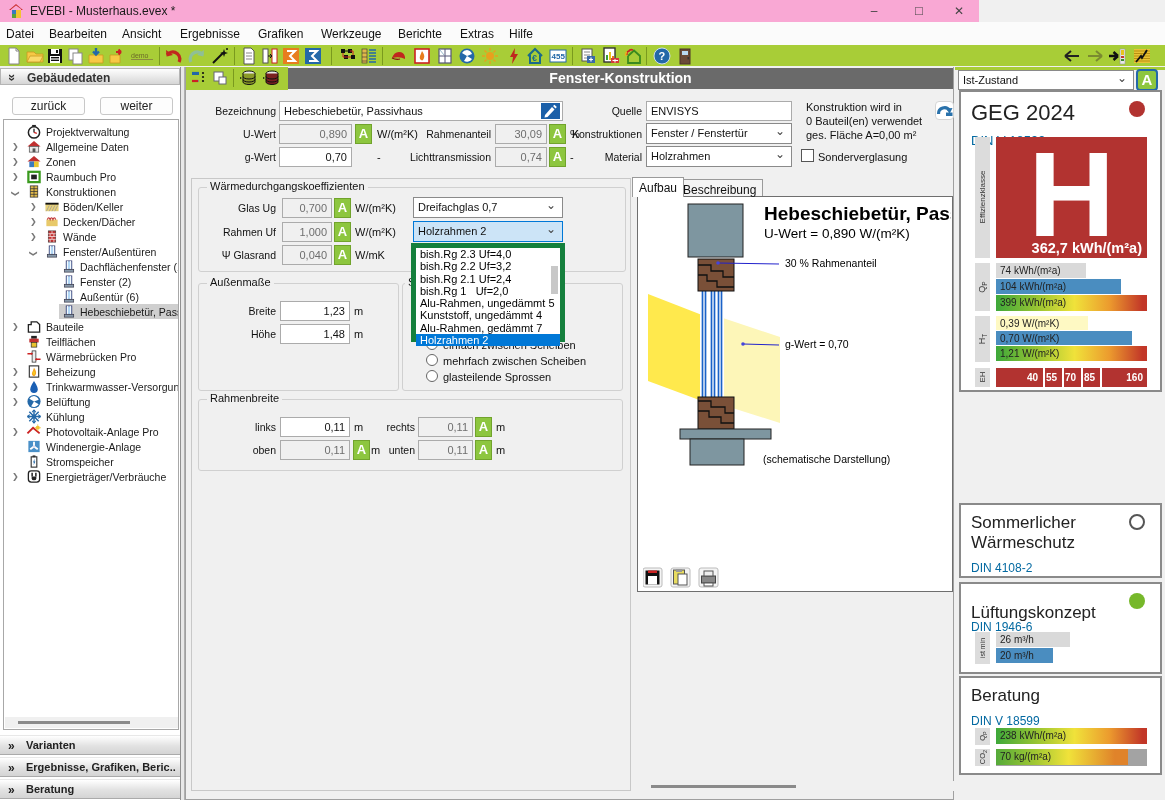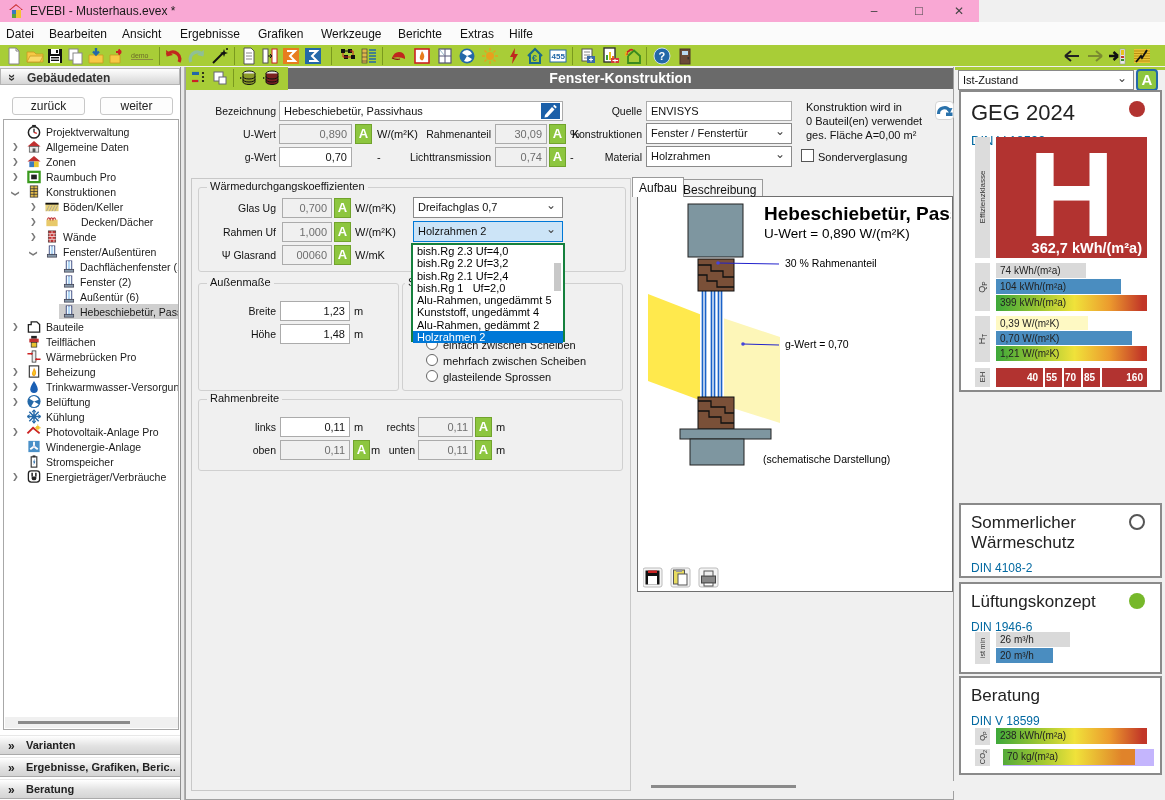--- a/index.html
+++ b/index.html
@@ -34,21 +34,21 @@
 .field.num { text-align:right; }
 .flabel { position:absolute; font-size:10.5px; color:#111; text-align:right; white-space:nowrap; }
 .funit { position:absolute; font-size:11px; color:#111; white-space:nowrap; }
 .abtn { position:absolute; width:17px; height:20px; background:#8dc63f; border:1px solid #71a32c; color:#fff; font-weight:bold; font-size:13px; text-align:center; line-height:18px; }
 .combo { position:absolute; background:#fff; border:1px solid #8a8a8a; font-size:11px; color:#111; padding:0 4px; line-height:19px; height:21px; white-space:nowrap; }
 .combo .cv { position:absolute; right:6px; top:-2px; color:#444; font-size:12px; }
 .fieldset { position:absolute; border:1px solid #d0d0d0; border-radius:3px; }
 .fieldset .leg { position:absolute; top:-8px; left:8px; background:#f0f0f0; padding:0 3px; font-size:11px; color:#111; white-space:nowrap; }
 .radio { position:absolute; width:12px; height:12px; border:1px solid #666; border-radius:50%; background:#fff; }
 .rlabel { position:absolute; font-size:11px; color:#111; white-space:nowrap; }
-#ddlist { position:absolute; background:#fff; border:2px solid #15803d; font-size:11px; color:#000; z-index:50; }
+#ddlist { position:absolute; background:#fff; border:5px solid #15803d; font-size:11px; color:#000; z-index:50; }
 #ddlist .it { height:12.3px; line-height:12.3px; padding-left:4px; white-space:nowrap; overflow:hidden; }
 #ddlist .it.sel { background:#0078d7; color:#fff; }
 .tab { position:absolute; font-size:12px; color:#111; background:#f4f4f4; border:1px solid #9a9a9a; border-bottom:none; padding:3px 6px 3px; z-index:2; }
 .tab.active { background:#fff; z-index:3; }
 #drawpanel { position:absolute; background:#fff; border:1px solid #6e6e6e; }
 #right { position:absolute; left:955px; top:67px; width:210px; height:733px; background:#f0f0f0; }
 .rpanel { position:absolute; left:4px; width:203px; background:#fff; border:2px solid #8a8a8a; }
 .rtitle { font-size:17px; color:#222; }
 .rsub { font-size:12px; color:#0369a1;margin-top:8px; }
 .dot { position:absolute; border-radius:50%; }
@@ -304,21 +304,21 @@
             <path d="M2 13 L5 7 M5 13 L8 7 M8 13 L11 7 M11 13 L14 7" stroke="#999" stroke-width="0.8"></path>
           </svg>
           <span class="lbl" style="left:59px">Böden/Keller</span>
         </div>
 <div class="ti" style="top:94px;left:0;width:176px;">
           <span class="exp" style="left:26px">❯</span>
           <svg style="left:40px" width="16" height="15" viewBox="0 0 16 16">
             <rect x="2" y="6" width="12" height="7" fill="#e8c96a"></rect>
             <path d="M3 6 Q4.5 2 6 6 Q7.5 2 9 6 Q10.5 2 12 6" fill="none" stroke="#c03030" stroke-width="1.2"></path>
           </svg>
-          <span class="lbl" style="left:77px">Decken/Dächer</span>
+          <span class="lbl" style="left:59px">Decken/Dächer</span>
         </div>
 <div class="ti" style="top:109px;left:0;width:176px;">
           <span class="exp" style="left:26px">❯</span>
           <svg style="left:40px" width="16" height="15" viewBox="0 0 16 16">
             <rect x="4" y="2" width="8" height="12" fill="#c23333" stroke="#333" stroke-width="0.6"></rect>
             <path d="M4 5 H12 M4 8 H12 M4 11 H12 M8 2 V5 M6 5 V8 M10 5 V8 M8 8 V11 M6 11 V14 M10 11 V14" stroke="#fff" stroke-width="0.7"></path>
           </svg>
           <span class="lbl" style="left:59px">Wände</span>
         </div>
 <div class="ti" style="top:124px;left:0;width:176px;">
@@ -542,21 +542,21 @@
 <div class="field dis num" style="left:96px;top:131px;width:50px;">0,700</div>
 <div class="abtn" style="left:148px;top:131px">A</div>
 <div class="funit" style="left:169px;top:135px">W/(m²K)</div>
 <div class="combo" style="left:227px;top:130px;width:150px;">Dreifachglas 0,7<span class="cv">⌄</span></div>
 <div class="flabel" style="left:26px;top:159px;width:64px">Rahmen Uf</div>
 <div class="field dis num" style="left:96px;top:155px;width:50px;">1,000</div>
 <div class="abtn" style="left:148px;top:155px">A</div>
 <div class="funit" style="left:169px;top:159px">W/(m²K)</div>
 <div class="combo" style="left:227px;top:154px;width:150px;background:#cce4f7;border:1px solid #0078d7">Holzrahmen 2<span class="cv">⌄</span></div>
 <div class="flabel" style="left:10px;top:182px;width:80px">Ψ Glasrand</div>
-<div class="field dis num" style="left:96px;top:178px;width:50px;">00060</div>
+<div class="field dis num" style="left:96px;top:178px;width:50px;">0,040</div>
 <div class="abtn" style="left:148px;top:178px">A</div>
 <div class="funit" style="left:169px;top:182px">W/mK</div>
 <div class="fieldset" style="left:12px;top:216px;width:201px;height:108px">
         <span class="leg">Außenmaße</span>
       </div>
 <div class="flabel" style="left:20px;top:238px;width:70px">Breite</div>
 <div class="field num" style="left:94px;top:234px;width:70px;">1,23</div>
 <div class="funit" style="left:168px;top:238px">m</div>
 <div class="flabel" style="left:20px;top:261px;width:70px">Höhe</div>
 <div class="field num" style="left:94px;top:257px;width:70px;">1,48</div>
@@ -639,21 +639,21 @@
 </svg>
 <div class="abs" style="left:452px;top:714px;width:316px;height:10px;background:#f0f0f0"></div>
 <div class="abs" style="left:465px;top:718px;width:145px;height:3px;background:#8a8a8a"></div>
 <div id="ddlist" style="left:225px;top:176px;width:154px;height:99px">
         <div class="it">bish.Rg 2.3 Uf=4,0</div>
         <div class="it">bish.Rg 2.2 Uf=3,2</div>
         <div class="it">bish.Rg 2.1 Uf=2,4</div>
         <div class="it">bish.Rg 1&nbsp;&nbsp;&nbsp;Uf=2,0</div>
         <div class="it">Alu-Rahmen, ungedämmt 5</div>
         <div class="it">Kunststoff, ungedämmt 4</div>
-        <div class="it">Alu-Rahmen, gedämmt 2</div>
+        <div class="it">Alu-Rahmen, gedämmt 7</div>
         <div class="it sel">Holzrahmen 2</div>
         <div class="abs" style="right:2px;top:18px;width:7px;height:28px;background:#c8c8c8"></div>
       </div>
   </div>
   <div id="right">
 <div class="abs" style="left:0;top:0;width:210px;height:3px;background:#a8cd37"></div>
 <div class="combo" style="left:3px;top:3px;width:176px;height:20px">Ist-Zustand<span class="cv">⌄</span></div>
 <div class="abs" style="left:181px;top:2px;width:22px;height:22px;background:#8dc63f;border:2px solid #2368a8;border-radius:4px;color:#fff;font-weight:bold;font-size:15px;text-align:center;line-height:18px">A</div>
 <div class="rpanel" style="top:23px;height:302px">
 <div class="rtitle" style="position:absolute;left:10px;top:8px;font-size:22px">GEG 2024</div>
@@ -704,21 +704,21 @@
           <div style="position:absolute;left:85px;top:0;width:2px;height:19px;background:#fff"></div>
           <div style="position:absolute;left:104px;top:0;width:2px;height:19px;background:#fff"></div>
         </div>
 </div>
 <div class="rpanel" style="top:436px;height:75px">
 <div class="rtitle" style="position:absolute;left:10px;top:8px;line-height:20px">Sommerlicher<br>Wärmeschutz</div>
 <div class="rsub" style="position:absolute;left:10px;top:48px;">DIN 4108-2</div>
 <div class="dot" style="left:168px;top:9px;width:16px;height:16px;background:#fff;border:2px solid #555"></div>
 </div>
 <div class="rpanel" style="top:515px;height:92px">
-<div class="rtitle" style="position:absolute;left:10px;top:8px;">Lüftungskonzept</div>
+<div class="rtitle" style="position:absolute;left:10px;top:19px;">Lüftungskonzept</div>
 <div class="rsub" style="position:absolute;left:10px;top:28px;">DIN 1946-6</div>
 <div class="dot" style="left:168px;top:9px;width:16px;height:16px;background:#76b82a"></div>
 <div class="vlab" style="left:14px;top:48px;width:15px;height:32px"><svg width="15" height="32">
             <g transform="translate(10,16) rotate(-90)">
               <text text-anchor="middle" font-size="7" fill="#333" font-family="Liberation Sans">ist min</text>
             </g>
           </svg></div>
 <div class="abs" style="left:35px;top:48px;width:151px;height:32px;background:#fff">
           <div class="bar" style="left:0;top:0;width:74px;height:15px;background:#d9d9d9">26 m³/h</div>
           <div class="bar" style="left:0;top:16px;width:57px;height:15px;background:#4a8dc0">20 m³/h</div>
@@ -733,18 +733,18 @@
             </g>
           </svg></div>
 <div class="abs" style="left:35px;top:50px;width:151px;height:17px;background:#fff">
           <div class="bar" style="left:0;top:0;width:151px;height:16px;background:linear-gradient(90deg,#3ea83a,#a2c832 30%,#f0e23a 52%,#ec9b2e 75%,#c23728 97%);line-height:16px">238 kWh/(m²a)</div>
         </div>
 <div class="vlab" style="left:14px;top:71px;width:15px;height:17px"><svg width="15" height="17">
             <g transform="translate(10,8) rotate(-90)">
               <text text-anchor="middle" font-size="7.5" fill="#333" font-family="Liberation Sans">CO<tspan font-size="5.5" dy="2">2</tspan></text>
             </g>
           </svg></div>
-<div class="abs" style="left:42px;top:71px;width:151px;height:17px;background:#c4b5fd">
+<div class="abs" style="left:35px;top:71px;width:151px;height:17px;background:#a3a3a3">
           <div class="bar" style="left:0;top:0;width:132px;height:16px;background:linear-gradient(90deg,#55aa3a,#a2c832 30%,#f0e23a 55%,#e0832a 90%);line-height:16px">70 kg/(m²a)</div>
         </div>
 </div>
   </div>
 </div>
 
 </body></html>

